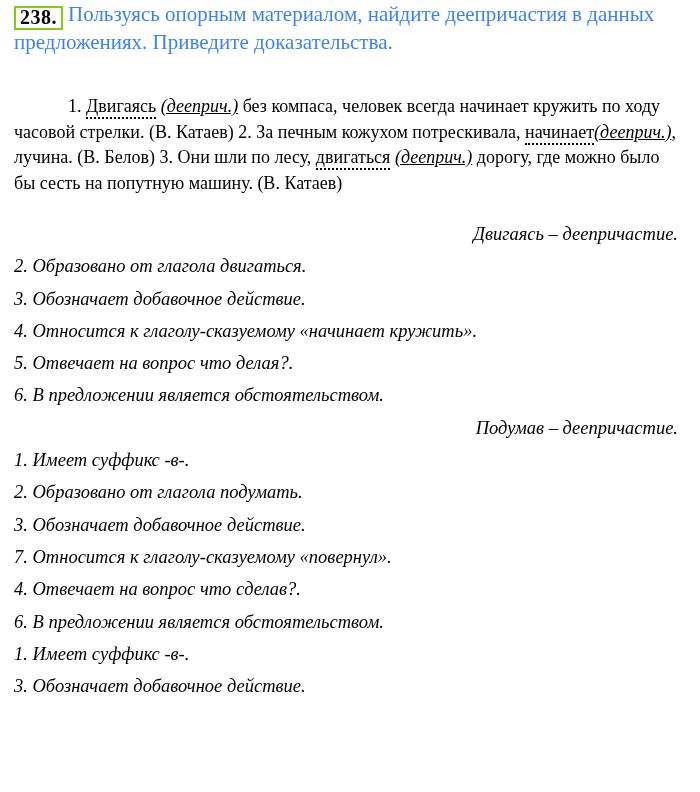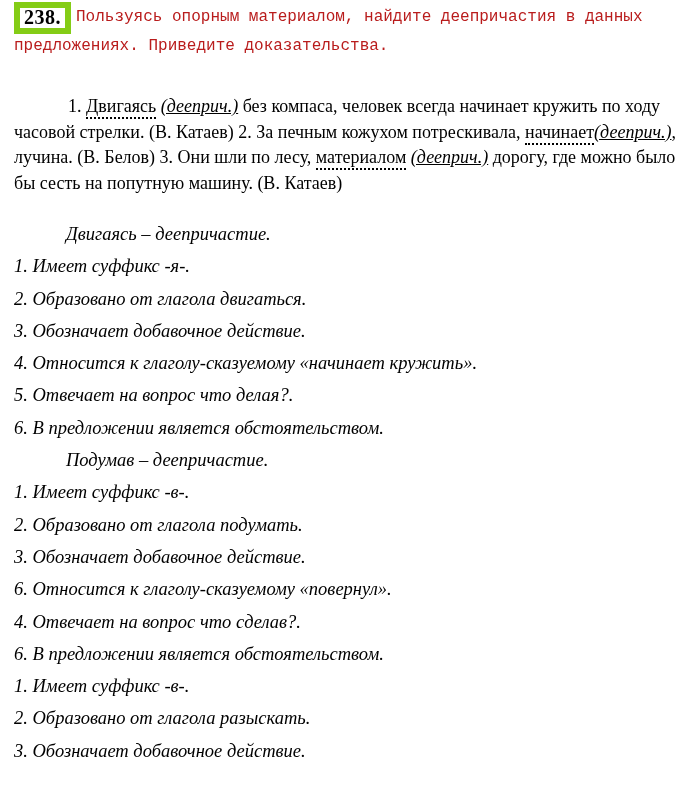--- a/index.html
+++ b/index.html
@@ -18,35 +18,35 @@
 
   
   .exercise-header {
     position: absolute;
     left: 14px;
     top: 2px;
     width: 672px;
   }
   .ex-number-box {
     display: inline-block;
-    border: 6px solid #84cc16;
+    border: 2px solid #84cc16;
     padding: 0px 4px 1px 4px;
     font-weight: bold;
     font-size: 20px;
     line-height: 19px;
     letter-spacing: 0.5px;
     vertical-align: -3px;
     margin-right: 5px;
     font-family: "Liberation Serif", "DejaVu Serif", serif;
   }
   .ex-task {
-    color: #b91c1c;
-    font-size: 16px;
+    color: #3b82f6;
+    font-size: 21px;
     line-height: 25px;
-    font-family: Liberation Mono, monospace;
+    font-family: Liberation Serif, serif;
   }
 
   
   .sentences {
     position: absolute;
     left: 14px;
     top: 76px;
     width: 664px;
     font-size: 18px;
     line-height: 25.5px;
@@ -69,20 +69,21 @@
     top: 218px;
     width: 664px;
     font-style: italic;
     font-size: 18.5px;
     line-height: 32.3px;
     font-family: "Liberation Serif", "DejaVu Serif", serif;
   }
   .an-heading {
     padding-left: 52px;
     white-space: nowrap;
+    text-align: right;
   }
   .an-item {
     white-space: nowrap;
   }
 </style>
 </head>
 <body>
 
 <div class="exercise-header">
   <span class="ex-number-box">238.</span><span class="ex-task">Пользуясь опорным материалом, найдите деепричастия в данных предложениях. Приведите доказательства.</span>
@@ -91,47 +92,45 @@
 <p class="sentences">
   <span>1.</span>
   <span class="dashdot">Двигаясь</span>
   <span class="pos">(дееприч.)</span>
   <span>без компаса, человек всегда начинает кружить по ходу часовой стрелки. (В. Катаев)</span>
   <span>2.</span>
   <span>За печным кожухом потрескивала,</span>
   <span class="dashdot">начинает</span><span class="pos">(дееприч.)</span><span>, лучина. (В. Белов)</span>
   <span>3.</span>
   <span>Они шли по лесу,</span>
-  <span class="dashdot">материалом</span>
+  <span class="dashdot">двигаться</span>
   <span class="pos">(дееприч.)</span>
   <span>дорогу, где можно было бы сесть на попутную машину. (В. Катаев)</span>
 </p>
 
 <div class="analysis">
 
   <div>
     <div class="an-heading">Двигаясь – деепричастие.</div>
-    <div class="an-item">1. Имеет суффикс -я-.</div>
     <div class="an-item">2. Образовано от глагола двигаться.</div>
     <div class="an-item">3. Обозначает добавочное действие.</div>
     <div class="an-item">4. Относится к глаголу-сказуемому «начинает кружить».</div>
     <div class="an-item">5. Отвечает на вопрос что делая?.</div>
     <div class="an-item">6. В предложении является обстоятельством.</div>
   </div>
 
   <div>
     <div class="an-heading">Подумав – деепричастие.</div>
     <div class="an-item">1. Имеет суффикс -в-.</div>
     <div class="an-item">2. Образовано от глагола подумать.</div>
     <div class="an-item">3. Обозначает добавочное действие.</div>
-    <div class="an-item">6. Относится к глаголу-сказуемому «повернул».</div>
+    <div class="an-item">7. Относится к глаголу-сказуемому «повернул».</div>
     <div class="an-item">4. Отвечает на вопрос что сделав?.</div>
     <div class="an-item">6. В предложении является обстоятельством.</div>
   </div>
 
   <div>
     <div class="an-item">1. Имеет суффикс -в-.</div>
-    <div class="an-item">2. Образовано от глагола разыскать.</div>
     <div class="an-item">3. Обозначает добавочное действие.</div>
 
   </div>
 
 </div>
 
 </body></html>

